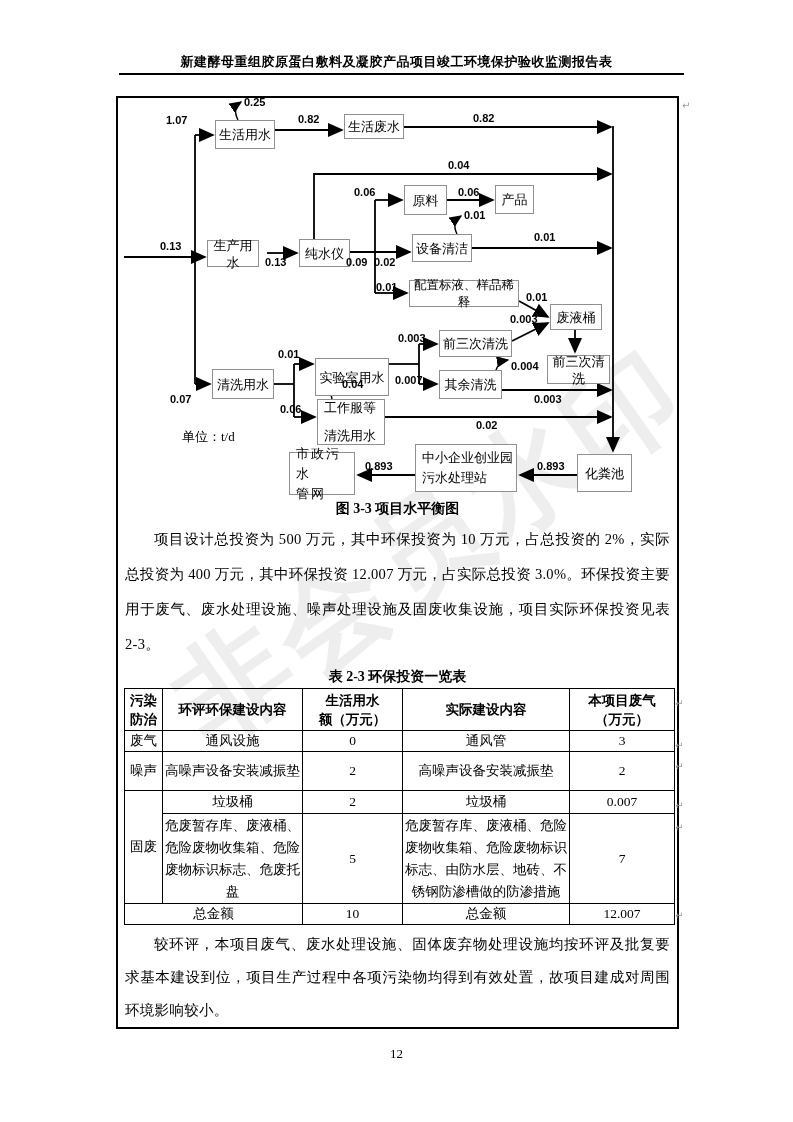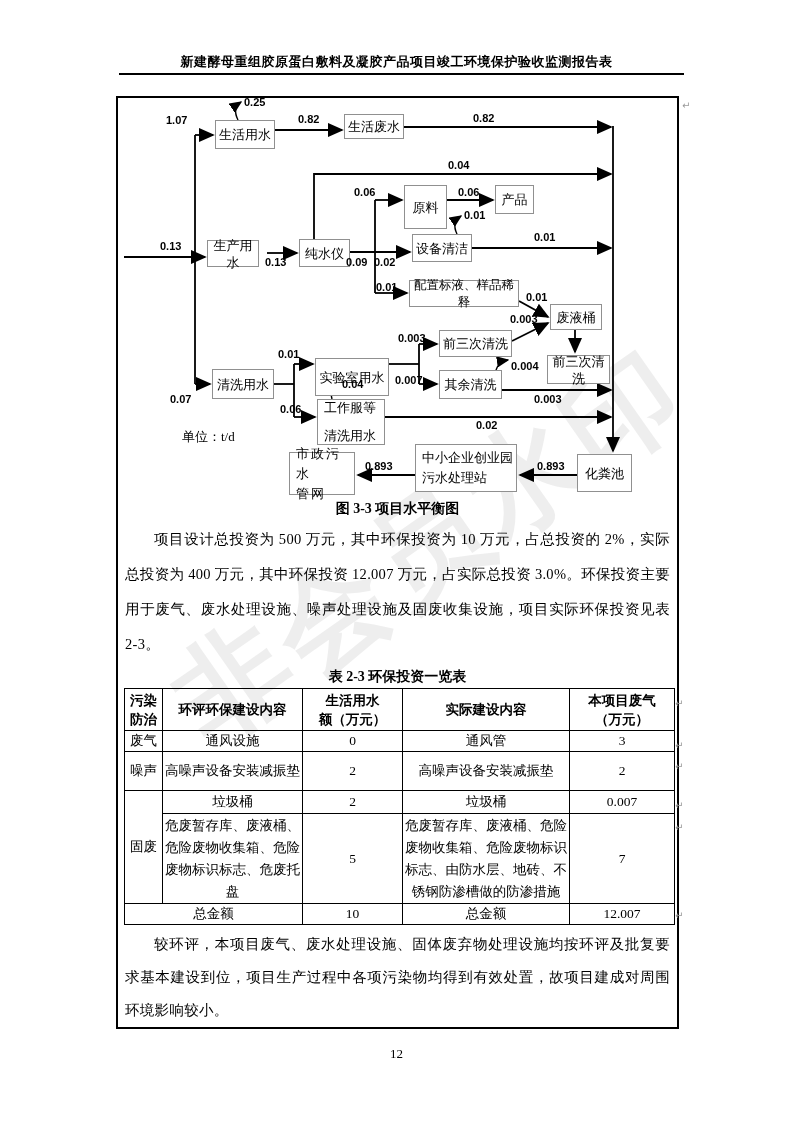--- a/index.html
+++ b/index.html
@@ -114,21 +114,21 @@
           <path d="M339,136 C335,128 337,122 343,118" marker-end="url(#ah)"></path>
           <path d="M378,272 C380,266 384,263 390,262" marker-end="url(#ah)"></path>
           <path d="M214,301 C212,294 214,290 220,288" marker-end="url(#ah)"></path>
         </g>
       </svg>
 
       <div class="nd" style="left:97px;top:22px;width:60px;height:29px;">生活用水</div>
       <div class="nd" style="left:226px;top:16px;width:60px;height:25px;">生活废水</div>
       <div class="nd" style="left:89px;top:142px;width:52px;height:27px;">生产用水</div>
       <div class="nd" style="left:181px;top:141px;width:51px;height:28px;">纯水仪</div>
-      <div class="nd" style="left:286px;top:87px;width:43px;height:44px;">原料</div>
+      <div class="nd" style="left:286px;top:87px;width:43px;height:30px;">原料</div>
       <div class="nd" style="left:377px;top:87px;width:39px;height:29px;">产品</div>
       <div class="nd" style="left:294px;top:136px;width:60px;height:28px;">设备清洁</div>
       <div class="nd" style="left:291px;top:182px;width:110px;height:27px;font-size:12.5px;">配置标液、样品稀释</div>
       <div class="nd" style="left:432px;top:206px;width:52px;height:26px;">废液桶</div>
       <div class="nd" style="left:321px;top:232px;width:73px;height:27px;">前三次清洗</div>
       <div class="nd" style="left:429px;top:257px;width:63px;height:29px;">前三次清洗</div>
       <div class="nd" style="left:321px;top:272px;width:63px;height:29px;">其余清洗</div>
       <div class="nd" style="left:94px;top:271px;width:62px;height:30px;">清洗用水</div>
       <div class="nd" style="left:197px;top:260px;width:74px;height:38px;">实验室用水</div>
       <div class="nd left" style="left:199px;top:301px;width:68px;height:46px;line-height:28px;">工作服等

